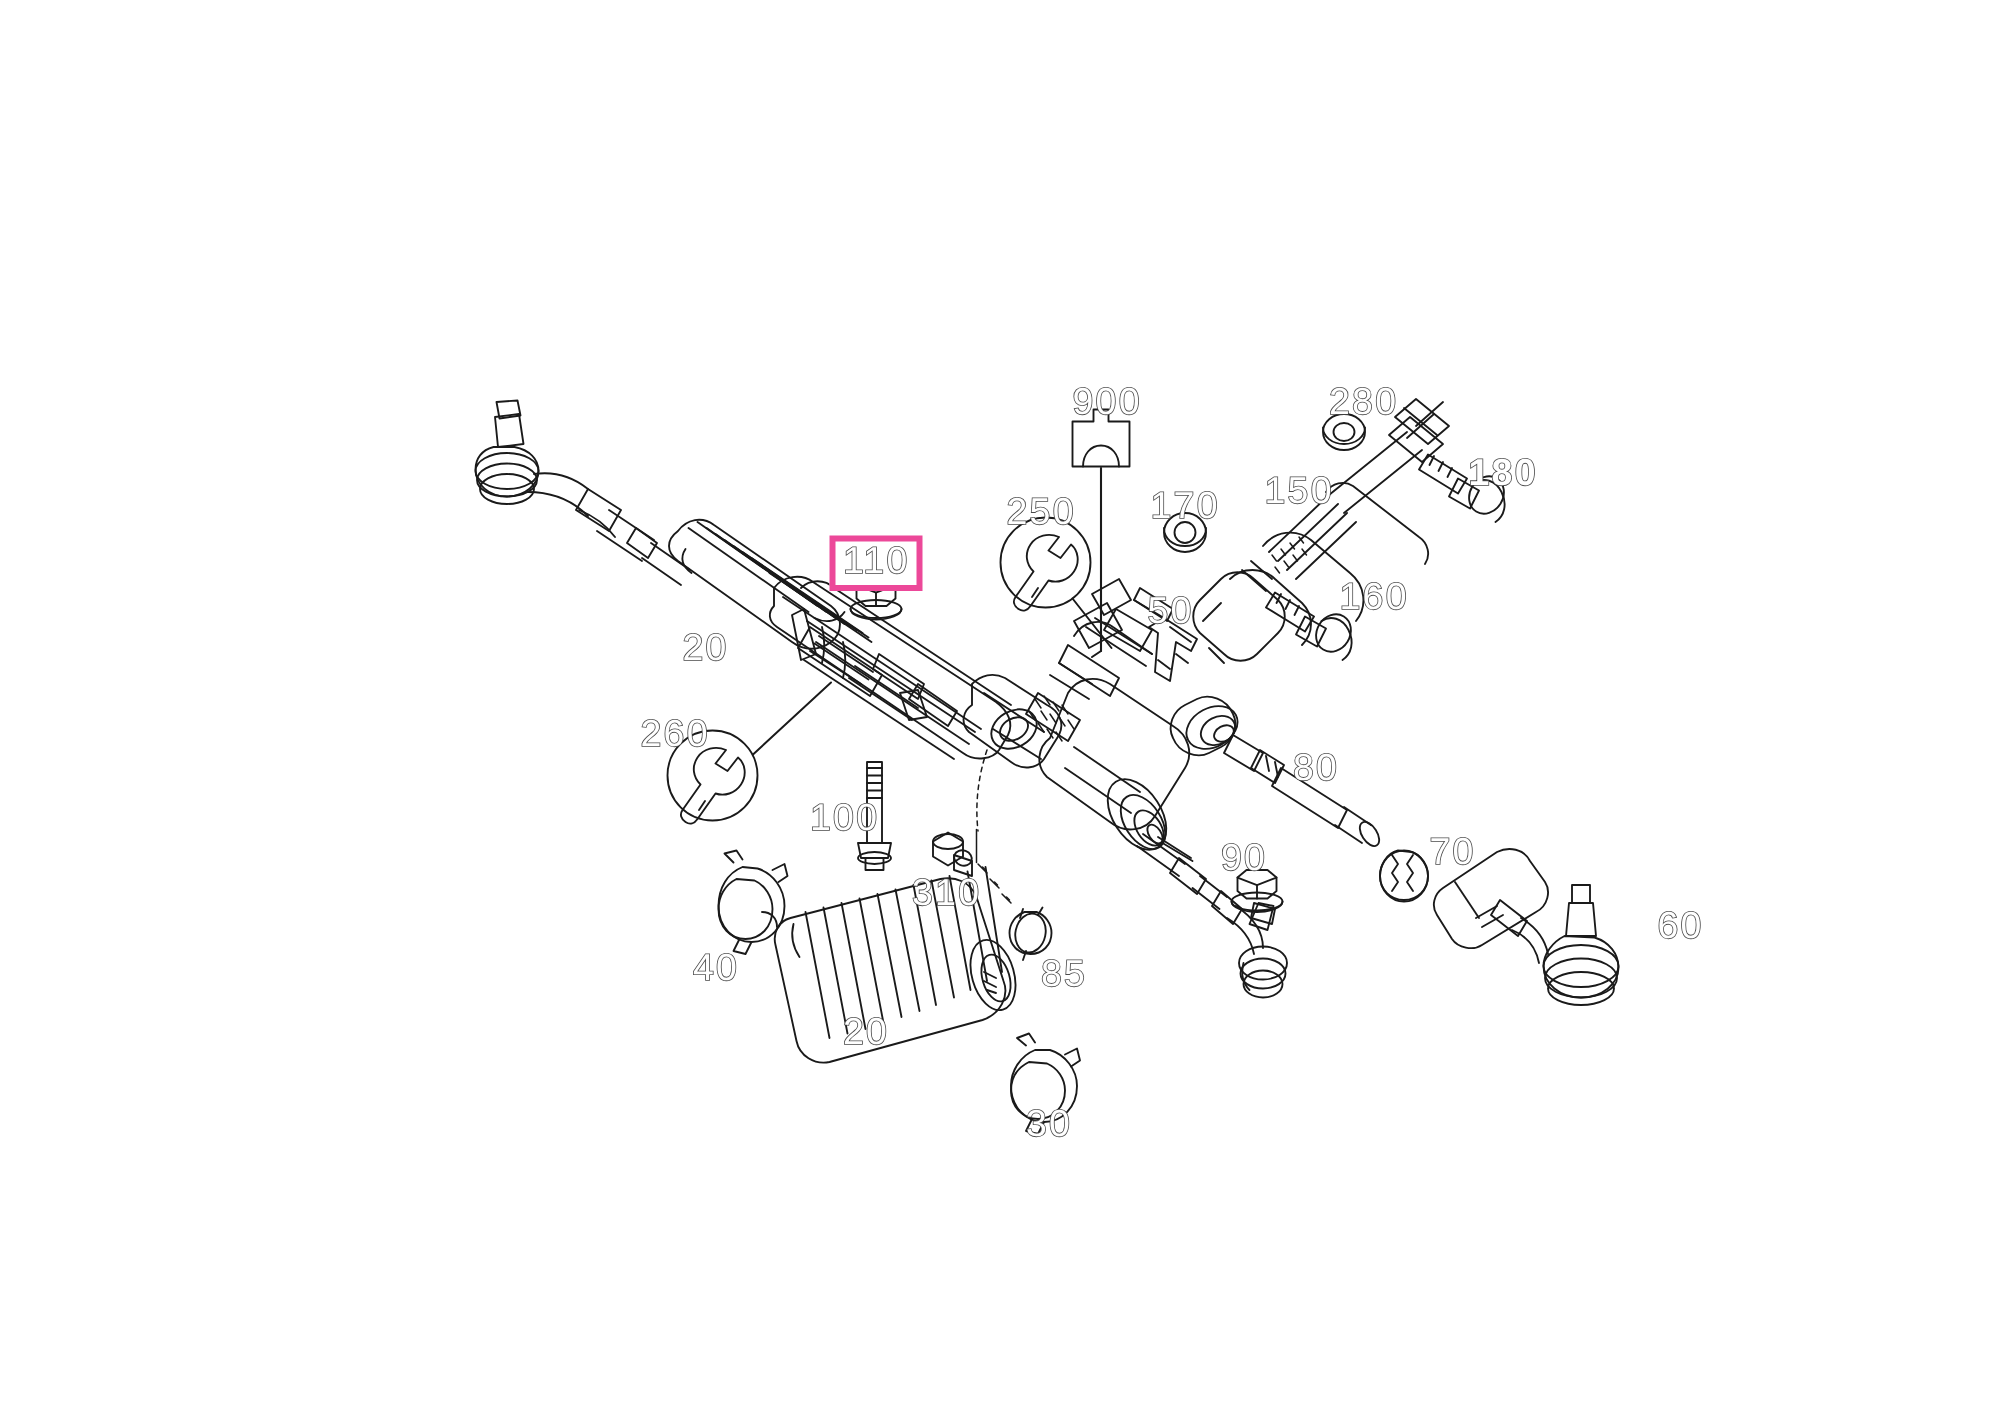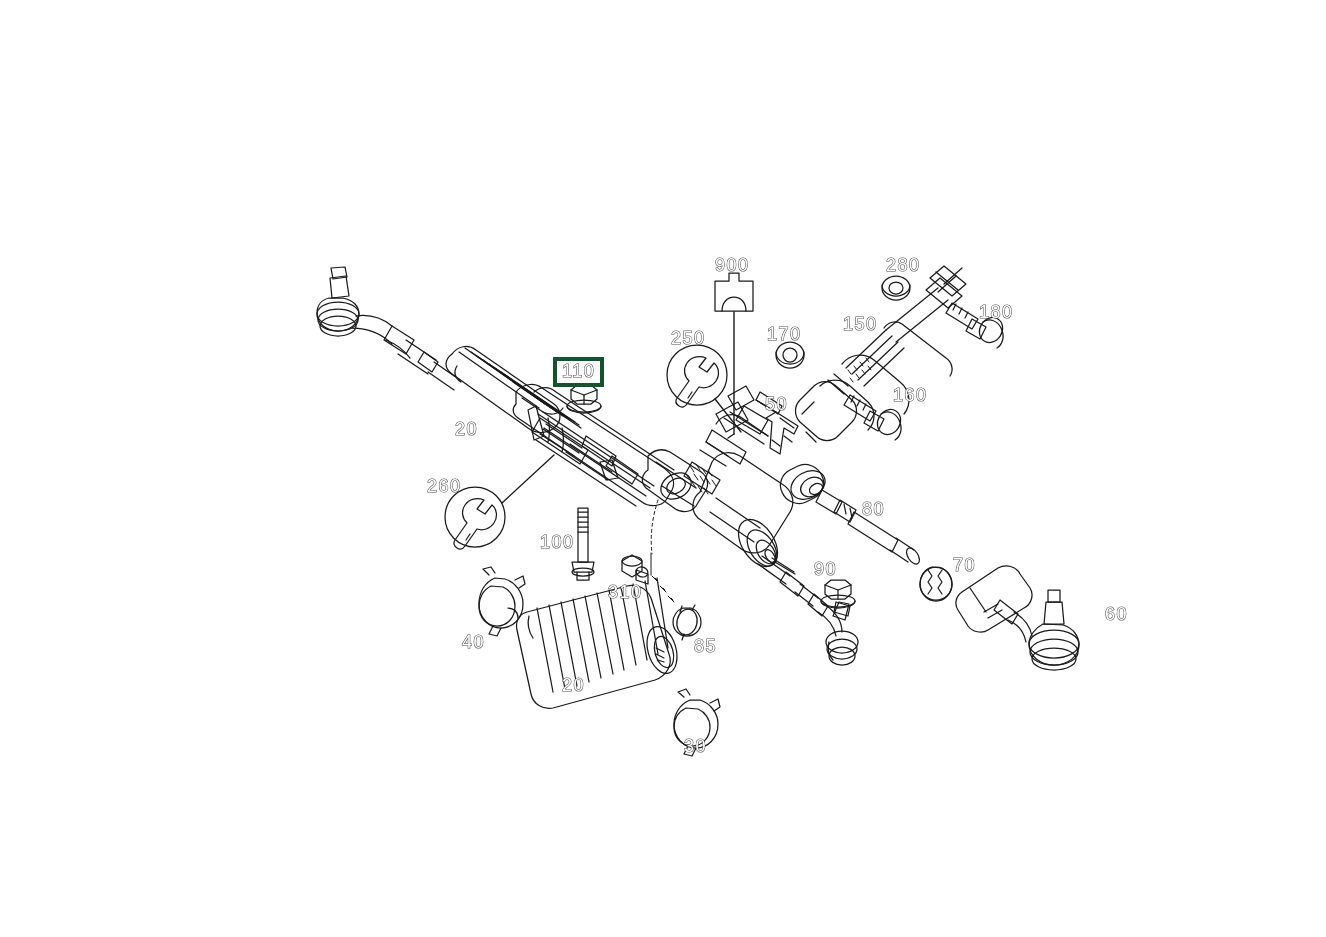--- a/index.html
+++ b/index.html
@@ -7,35 +7,35 @@
     width:1326px;height:937px;position:relative;overflow:hidden;
     font-family:"Liberation Sans", sans-serif;background:#ffffff;
   }
   #stage{position:absolute;inset:0;width:1326px;height:937px;}
   svg.art{position:absolute;left:0;top:0;width:1326px;height:937px;}
 
   
   .lbl{
     position:absolute;
     font-family:"Liberation Sans", sans-serif;
-    font-size:18px;
+    font-size:25px;
     font-weight:400;
     letter-spacing:1.5px;
     color:#ffffff;
     -webkit-text-stroke:1.1px #4a4a4a;
     paint-order:stroke fill;
     white-space:nowrap;
     line-height:1;
     user-select:none;
   }
   .lbl.hi{
     color:#000000;
     -webkit-text-stroke:0px;
     background:#ffffff;
-    border:4px solid #14532d;
+    border:4px solid #ec4899;
     padding:1px 5px 3px 5px;
     font-weight:400;
     letter-spacing:1.5px;
     -webkit-text-stroke:1.1px #4a4a4a;
     color:#ffffff;
   }
 </style>
 </head>
 <body>
 
@@ -354,19 +354,19 @@
   <div class="lbl" style="left:953px;  top:556px;">70</div>
   <div class="lbl" style="left:862px;  top:500px;">80</div>
   <div class="lbl" style="left:694px;  top:637px;">85</div>
   <div class="lbl" style="left:814px;  top:560px;">90</div>
   <div class="lbl" style="left:540px;  top:533px;">100</div>
   <div class="lbl hi" style="left:553px;  top:357px;">110</div>
   <div class="lbl" style="left:843px;  top:315px;">150</div>
   <div class="lbl" style="left:886px;  top:256px;">280</div>
   <div class="lbl" style="left:893px;  top:386px;">160</div>
   <div class="lbl" style="left:767px;  top:325px;">170</div>
-  <div class="lbl" style="left:979px;  top:303px;">180</div>
+  <div class="lbl" style="left:979px;  top:303px;font-weight:bold;">180</div>
   <div class="lbl" style="left:671px;  top:329px;">250</div>
   <div class="lbl" style="left:427px;  top:477px;">260</div>
   <div class="lbl" style="left:608px;  top:583px;">310</div>
   <div class="lbl" style="left:715px;  top:256px;">900</div>
 
 </div>
 
 </body></html>

